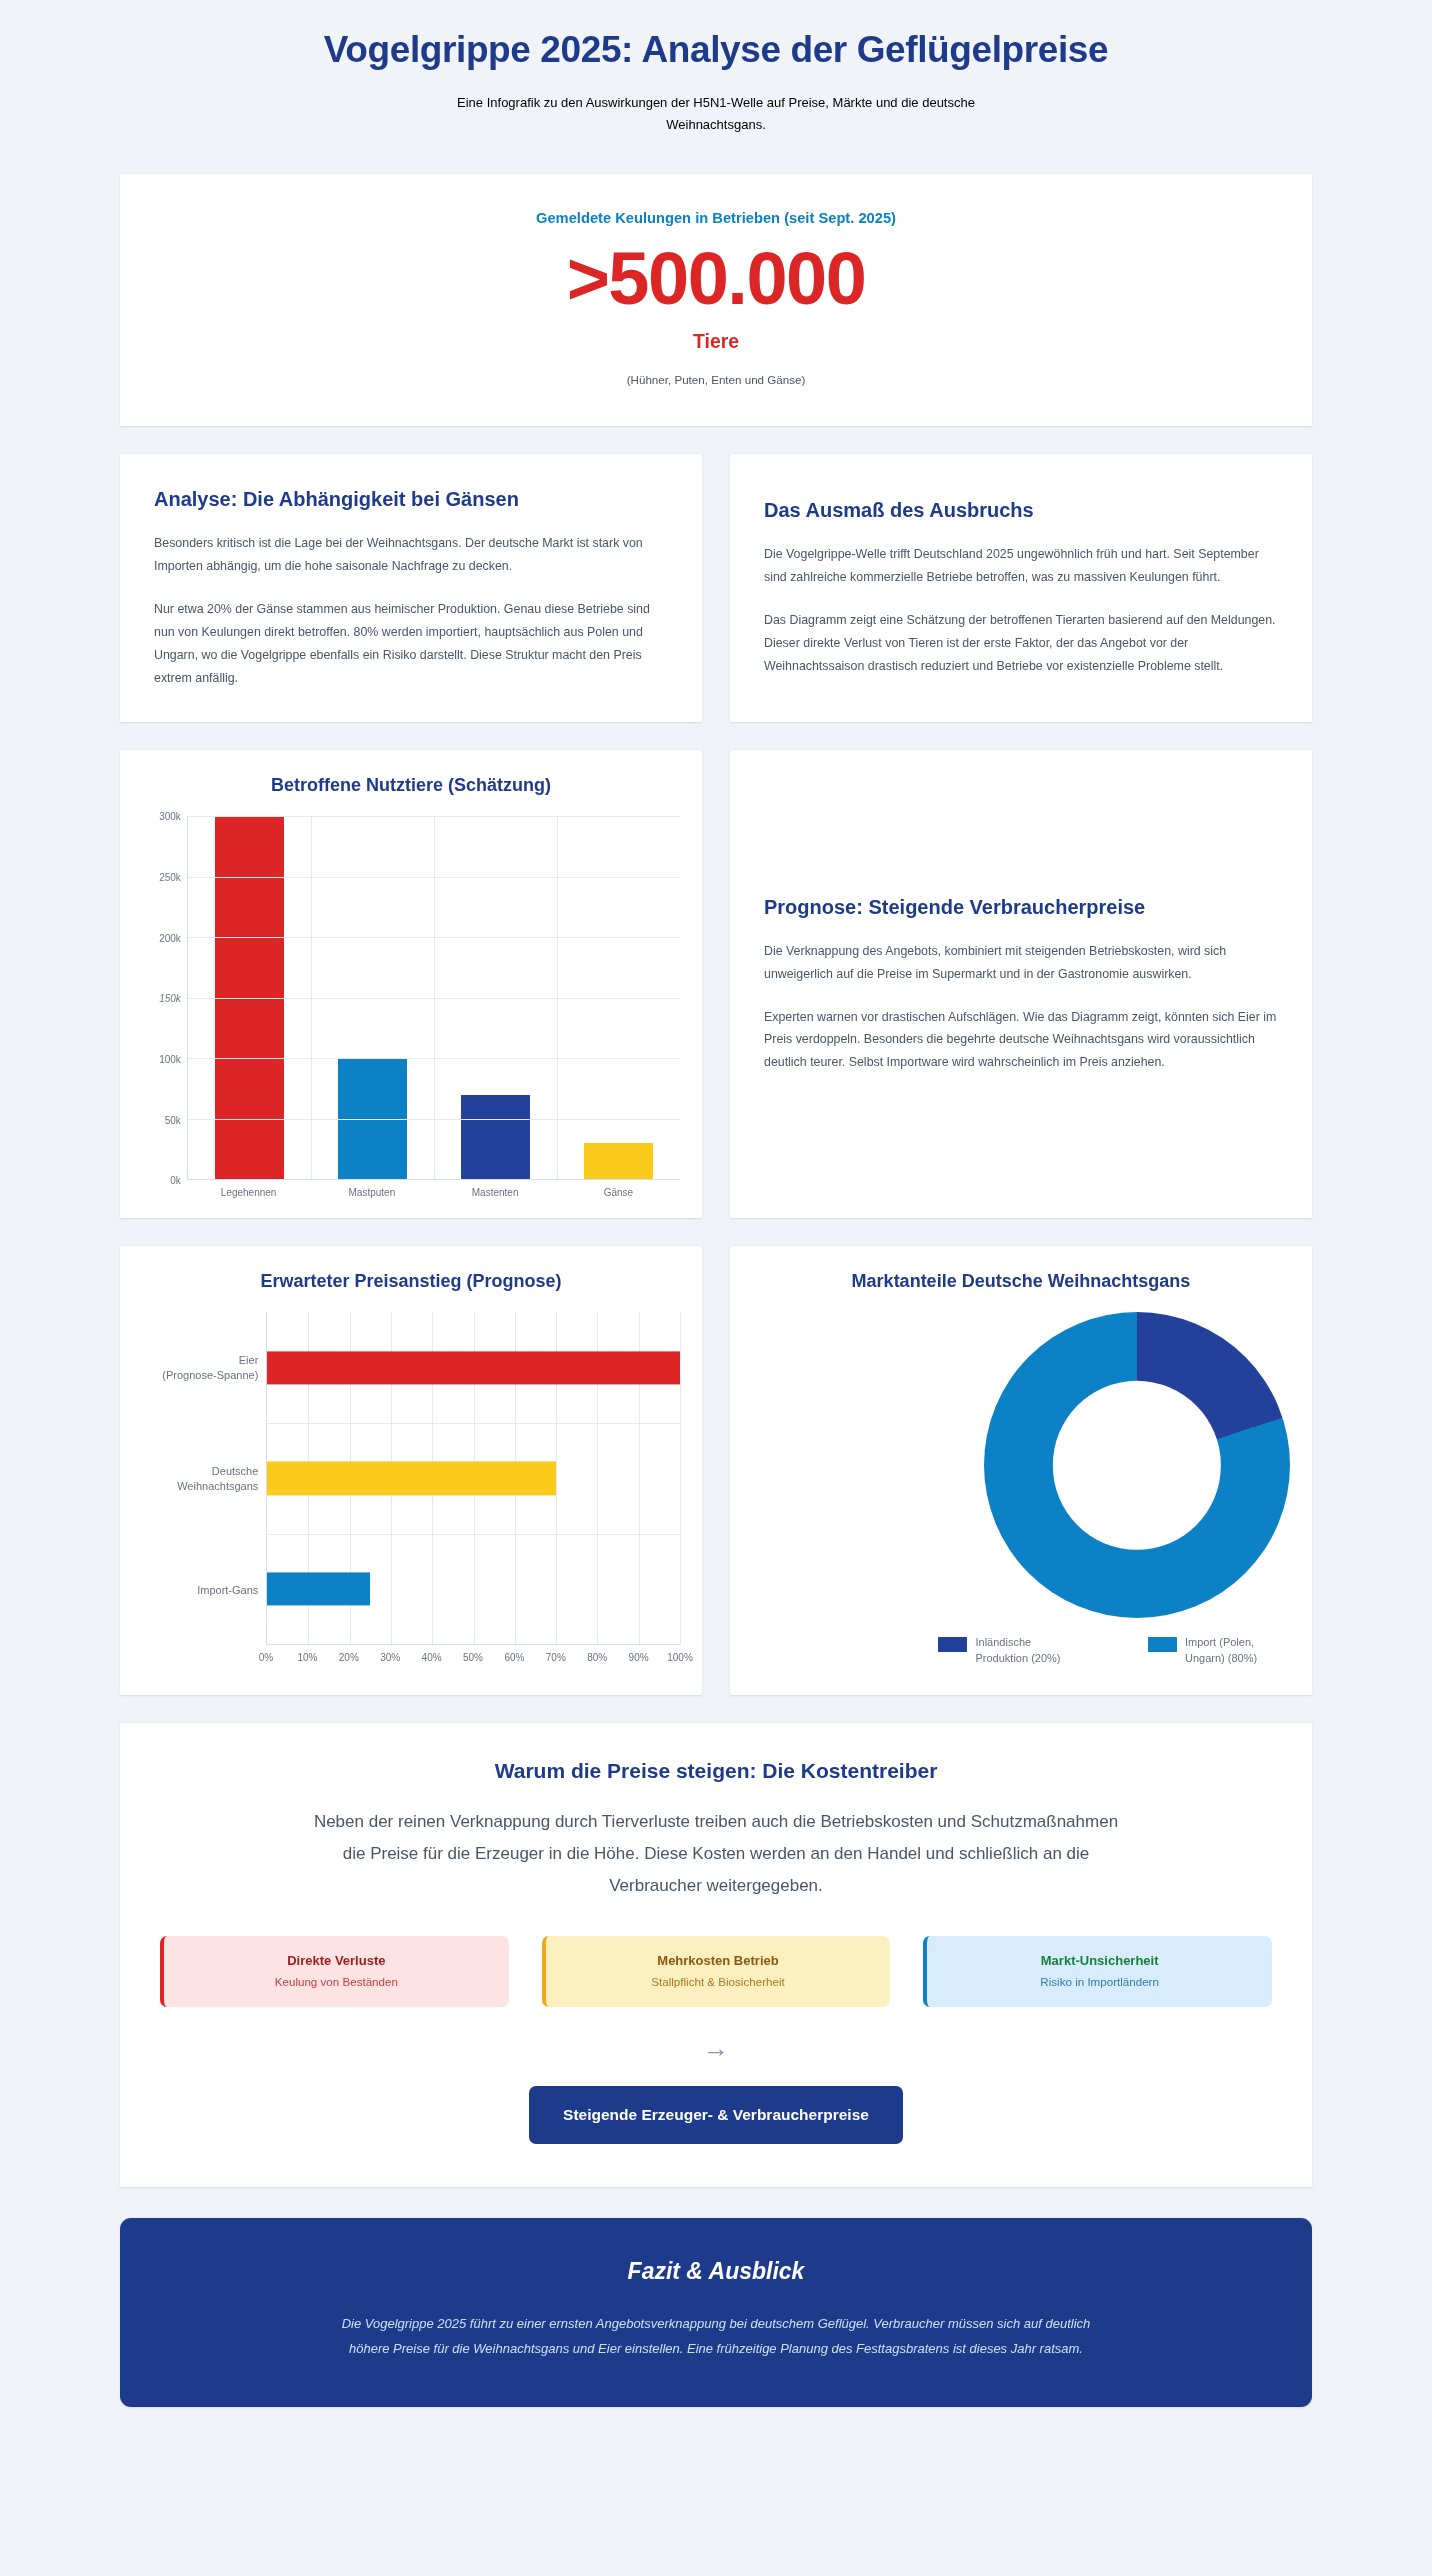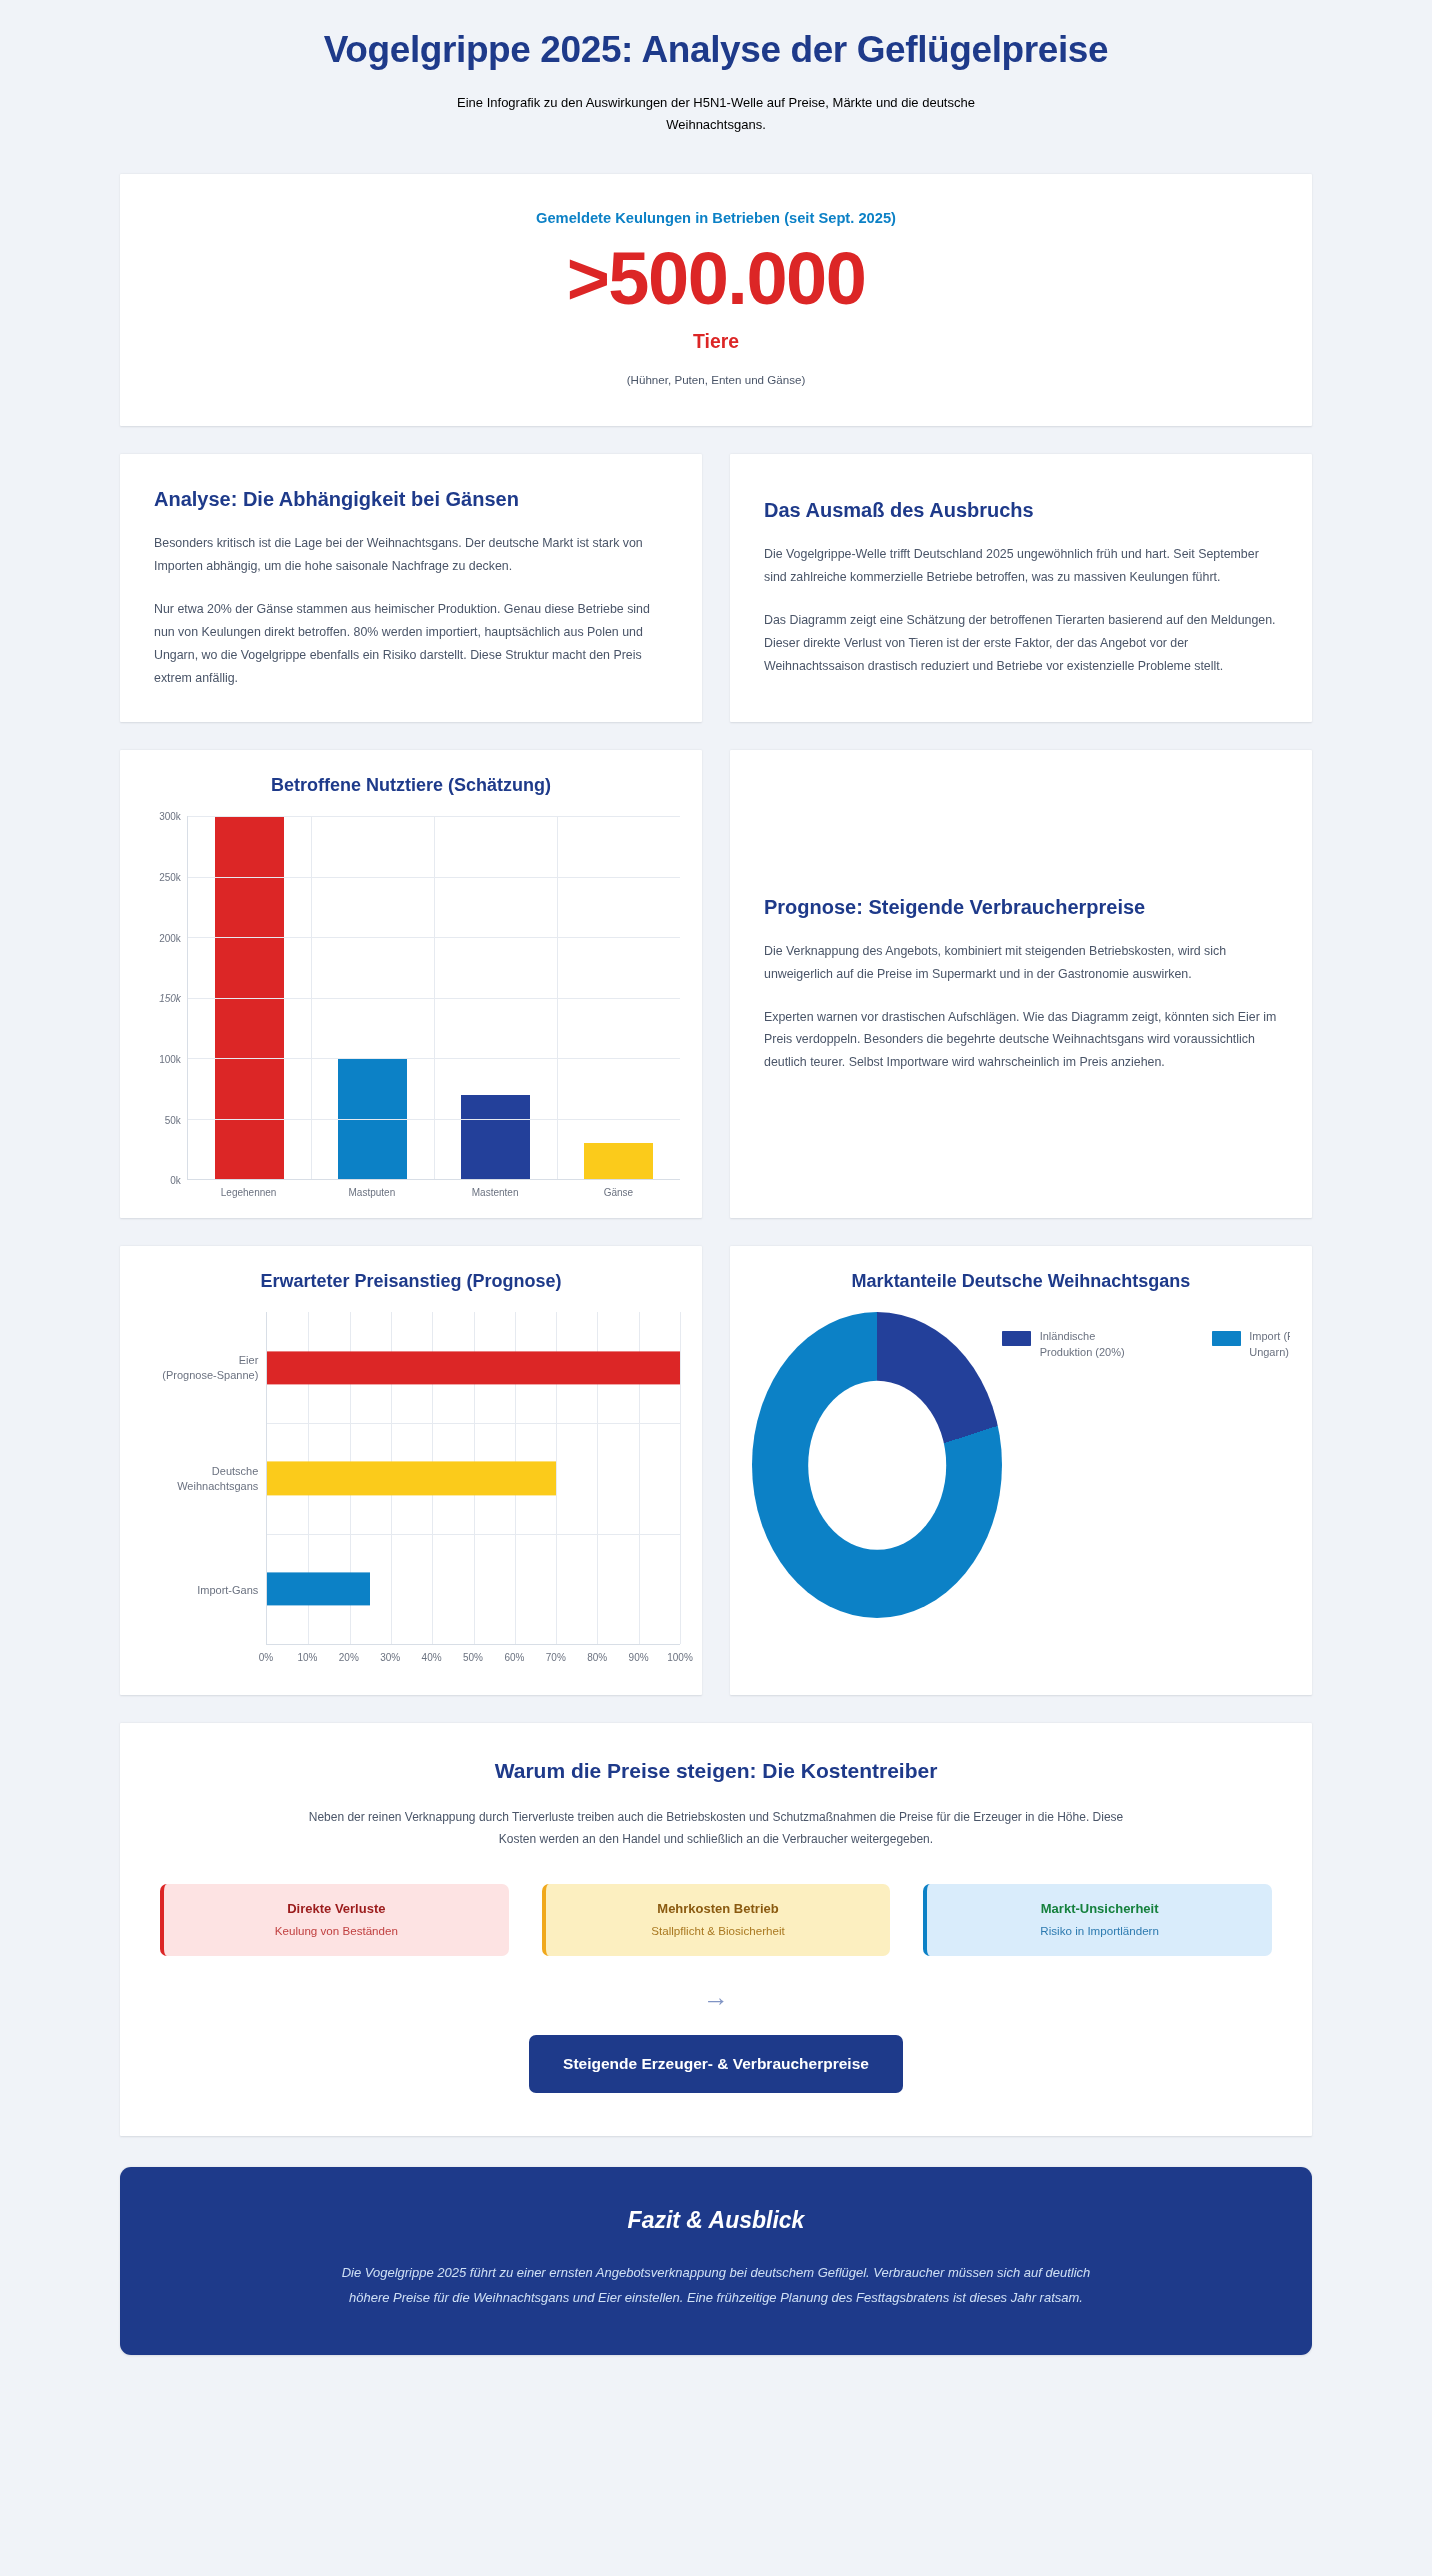--- a/index.html
+++ b/index.html
@@ -176,21 +176,21 @@
   }
   .hbar-xaxis { position: relative; margin-left: 124px; height: 23px; margin-top: 6.2px; }
   .hbar-xtick {
     position: absolute;
     transform: translateX(-50%);
     font-size: 10px;
     color: #6B7280;
   }
 
   
-  .donut-wrap { display: flex; flex-direction: row; align-items: flex-start; }
+  .donut-wrap { display: flex; flex-direction: column; align-items: flex-end; }
   .donut { position: relative; width: 306px; height: 306px; }
   .donut-hole {
     position: absolute;
     left: 50%; top: 50%;
     transform: translate(-50%, -50%);
     width: 55%; height: 55%;
     background: #FFFFFF;
     border-radius: 50%;
   }
   .donut-legend {
@@ -205,21 +205,21 @@
   .legend-text {
     font-size: 11px; color: #6B7280; line-height: 1.45; width: 105px; white-space: pre-line;
   }
 
   
   .drivers { margin-top: 28px; padding: 36px 40px 43px 40px; text-align: center; }
   .drivers-title {
     font-size: 21px; font-weight: bold; color: #1E3A8A; margin-bottom: 23px;
   }
   .drivers-intro {
-    width: 821px; margin: 0 auto; font-size: 12px; line-height: 1.9; color: #4A5568;
+    width: 821px; margin: 0 auto; font-size: 17px; line-height: 1.9; color: #4A5568;
   }
   .drivers-row {
     display: grid; grid-template-columns: 1fr 1fr 1fr; gap: 33px; margin-top: 33px;
   }
   .driver {
     border-radius: 7px;
     border-left-width: 4.6px;
     border-left-style: solid;
     padding: 17px 14px 18.6px 14px;
     text-align: center;

